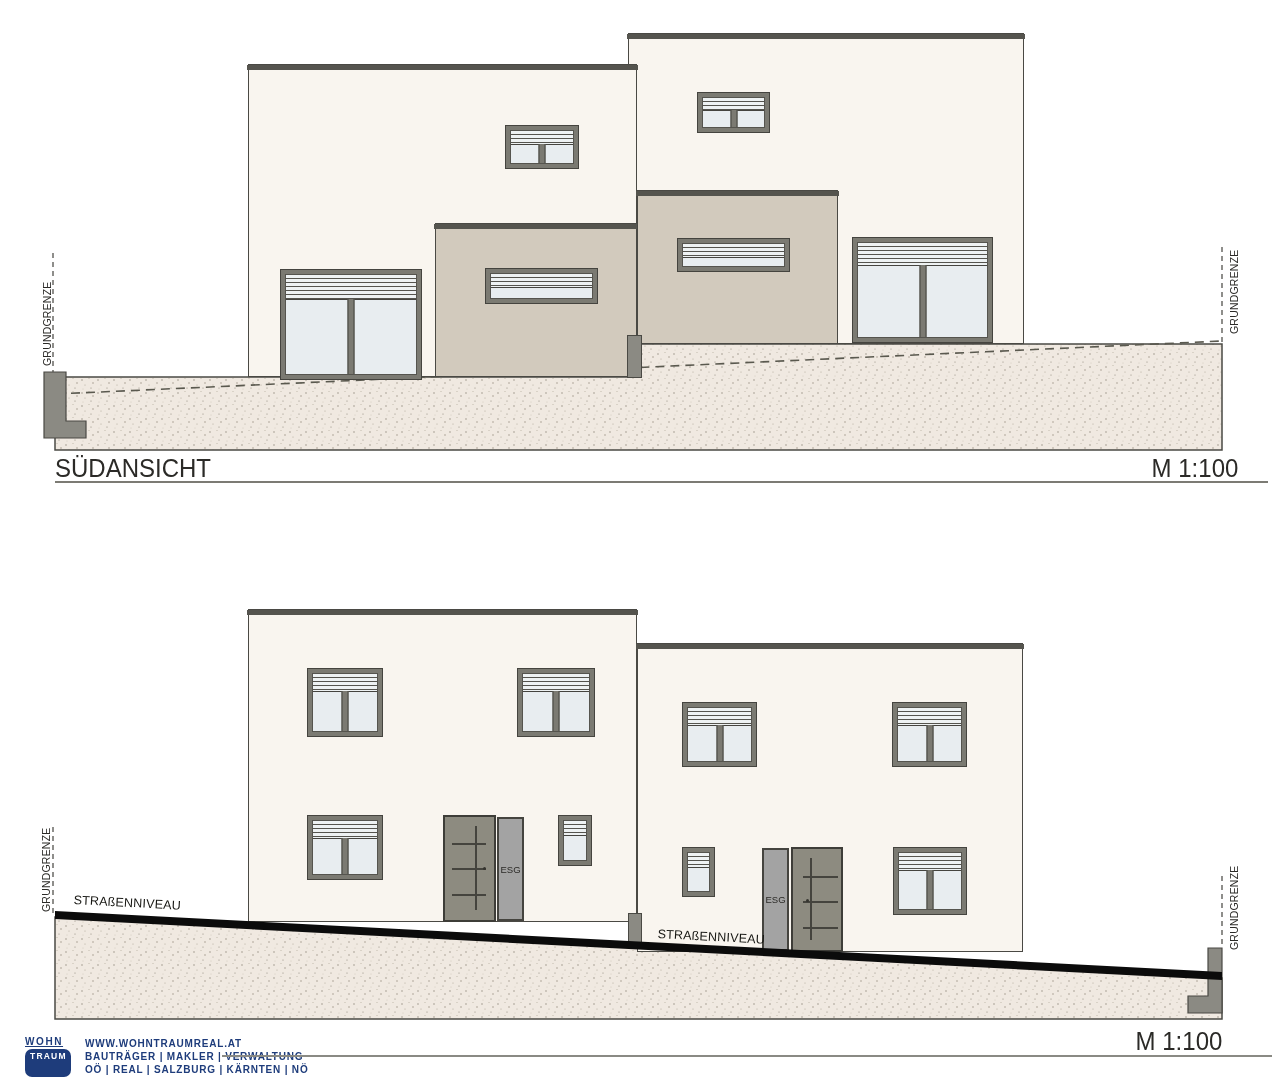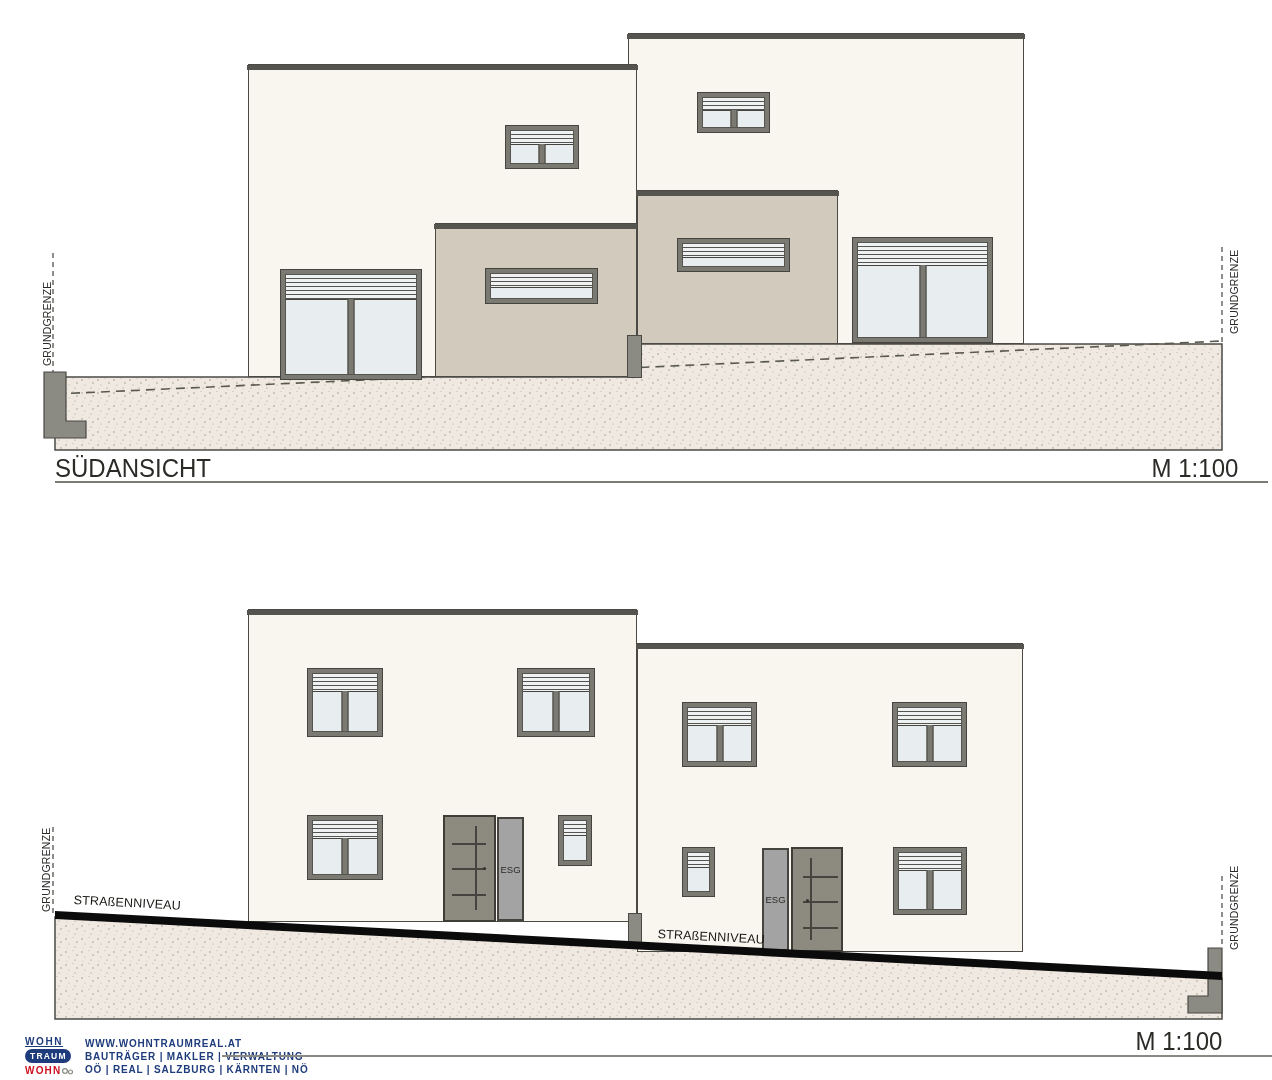--- a/index.html
+++ b/index.html
@@ -38,21 +38,21 @@
           transform-origin:0 0;transform:rotate(3deg);color:#161612;}
   .title{position:absolute;z-index:5;font-size:25px;letter-spacing:0;transform:scaleX(.96);transform-origin:left;}
   .scale{position:absolute;z-index:5;font-size:25px;transform:scaleX(.96);transform-origin:right;}
   .rule{position:absolute;z-index:5;height:2px;background:#7c7b74;}
 
   
   .footer-line{position:absolute;z-index:5;height:2px;background:#8a8a84;}
   .logo{position:absolute;z-index:5;width:50px;line-height:12px;}
   .logo .w1{font-weight:bold;font-size:10px;letter-spacing:1.6px;color:#1e3c7b;text-decoration:underline;}
   .logo .w2{display:inline-block;font-weight:bold;font-size:8.5px;letter-spacing:1.2px;color:#ffffff;
-            background:#1e3c7b;border-radius:7px;padding:1px 4px 1px 5px;}
+            background:#1e3c7b;border-radius:7px;padding:1px 4px 15px 5px;}
   .logo .w3{font-weight:bold;font-size:10px;letter-spacing:1.2px;color:#cf1220;}
   .logo-mark{display:inline-block;vertical-align:-1px;}
   .footer-text{position:absolute;z-index:5;color:#1e3c7b;font-size:10px;font-weight:bold;
                letter-spacing:.8px;line-height:13px;white-space:nowrap;}
 </style>
 </head>
 <body>
 
 <div id="page">
 

